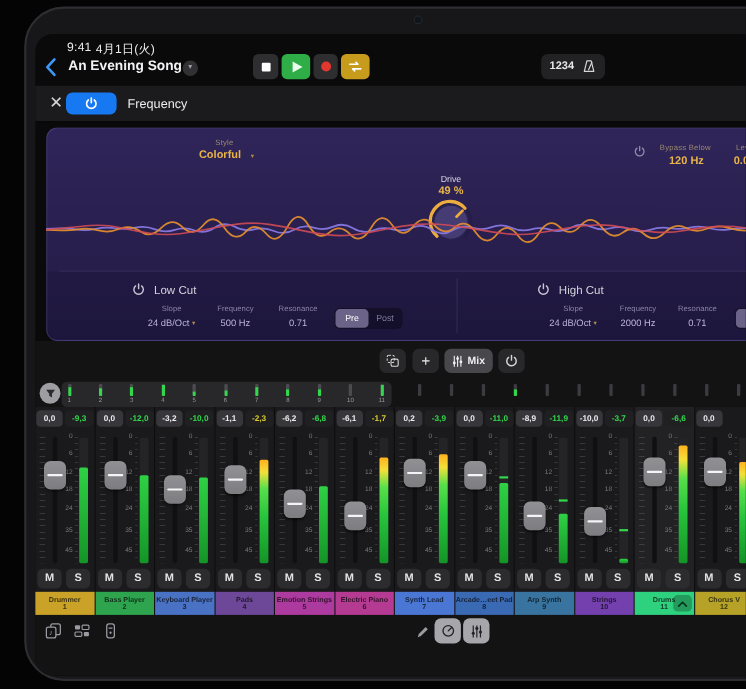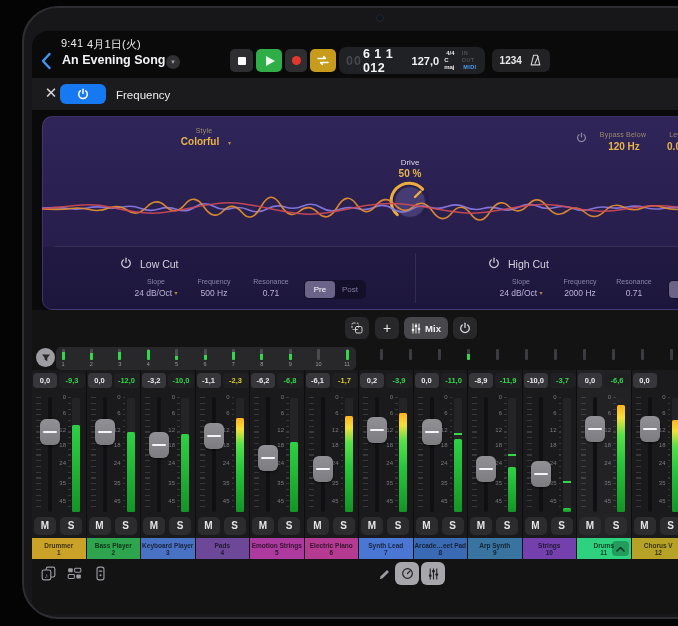--- a/index.html
+++ b/index.html
@@ -148,33 +148,20 @@
         </div>
       <div class="abs tbtn" style="left:253px;width:22px">
           <div class="dot"></div>
         </div>
       <div class="abs tbtn cycle" style="left:278px;width:26px">
         <svg width="14" height="11" viewBox="0 0 14 11">
             <path d="M2 3.4h7.4M9.4 3.4 7.6 1.6M12 7.6H4.6m0 0 1.8 1.8" stroke="#fff" stroke-width="1.5" fill="none" stroke-linecap="round" stroke-linejoin="round"></path>
           </svg>
       </div>
 
-      <div class="abs lcd">
-        <span class="lcd-dim">00</span>
-        <span class="lcd-pos" style="margin-left:-4px">6 1 1 012</span>
-        <span class="lcd-tempo">127,0</span>
-        <div class="lcd-stack">
-          <span class="s1">4/4</span>
-          <span class="s2">C maj</span>
-        </div>
-        <div class="lcd-stack">
-          <span class="lcd-io">IN OUT</span>
-          <span class="lcd-midi">MIDI</span>
-        </div>
-      </div>
 
       <div class="abs countin">
         <span class="ci-txt">1234</span>
         <svg width="13" height="13" viewBox="0 0 12 12">
             <path d="M4.2 1.2h3.6L10 10H2z" stroke="#d6d6da" stroke-width="1" fill="none" stroke-linejoin="round"></path>
             <path d="M5.6 8.6 8.4 2.4" stroke="#d6d6da" stroke-width="1" stroke-linecap="round"></path>
           </svg>
       </div>
 
       <div class="abs plughdr"></div>
@@ -189,21 +176,21 @@
 
       <div class="abs panel"></div>
       <div class="abs lowshade"></div>
       <div class="abs pdivider"></div>
 
       <span class="abs plab ctr" style="left:172px;top:96px">Style</span>
       <span class="abs pval ctr" style="left:168px;top:105px">Colorful</span>
       <span class="abs caret" style="left:196px;top:108px">▾</span>
 
       <span class="abs wlab ctr" style="left:378px;top:127px">Drive</span>
-      <span class="abs pval ctr" style="left:378px;top:137px">50 %</span>
+      <span class="abs pval ctr" style="left:378px;top:137px">49 %</span>
       <div class="abs" style="left:356px;top:149px">
         <svg width="44" height="44" viewBox="0 0 44 44">
           <path d="M9.3 34.7 A18 18 0 1 1 34.7 34.7" stroke="#241d4a" stroke-width="3" fill="none" stroke-linecap="round"></path>
           <circle cx="22" cy="22" r="15.5" fill="#443c72" stroke="#2a2450" stroke-width="1"></circle>
           <path d="M9.3 34.7 A18 18 0 1 1 34.7 9.3" stroke="#ecac3f" stroke-width="3" fill="none" stroke-linecap="round"></path>
           <path d="M27 17 32.5 11.5" stroke="#ecac3f" stroke-width="2.4" stroke-linecap="round"></path>
         </svg>
       </div>
 
       <div class="abs pwr-dim" style="left:544px;top:101px">

